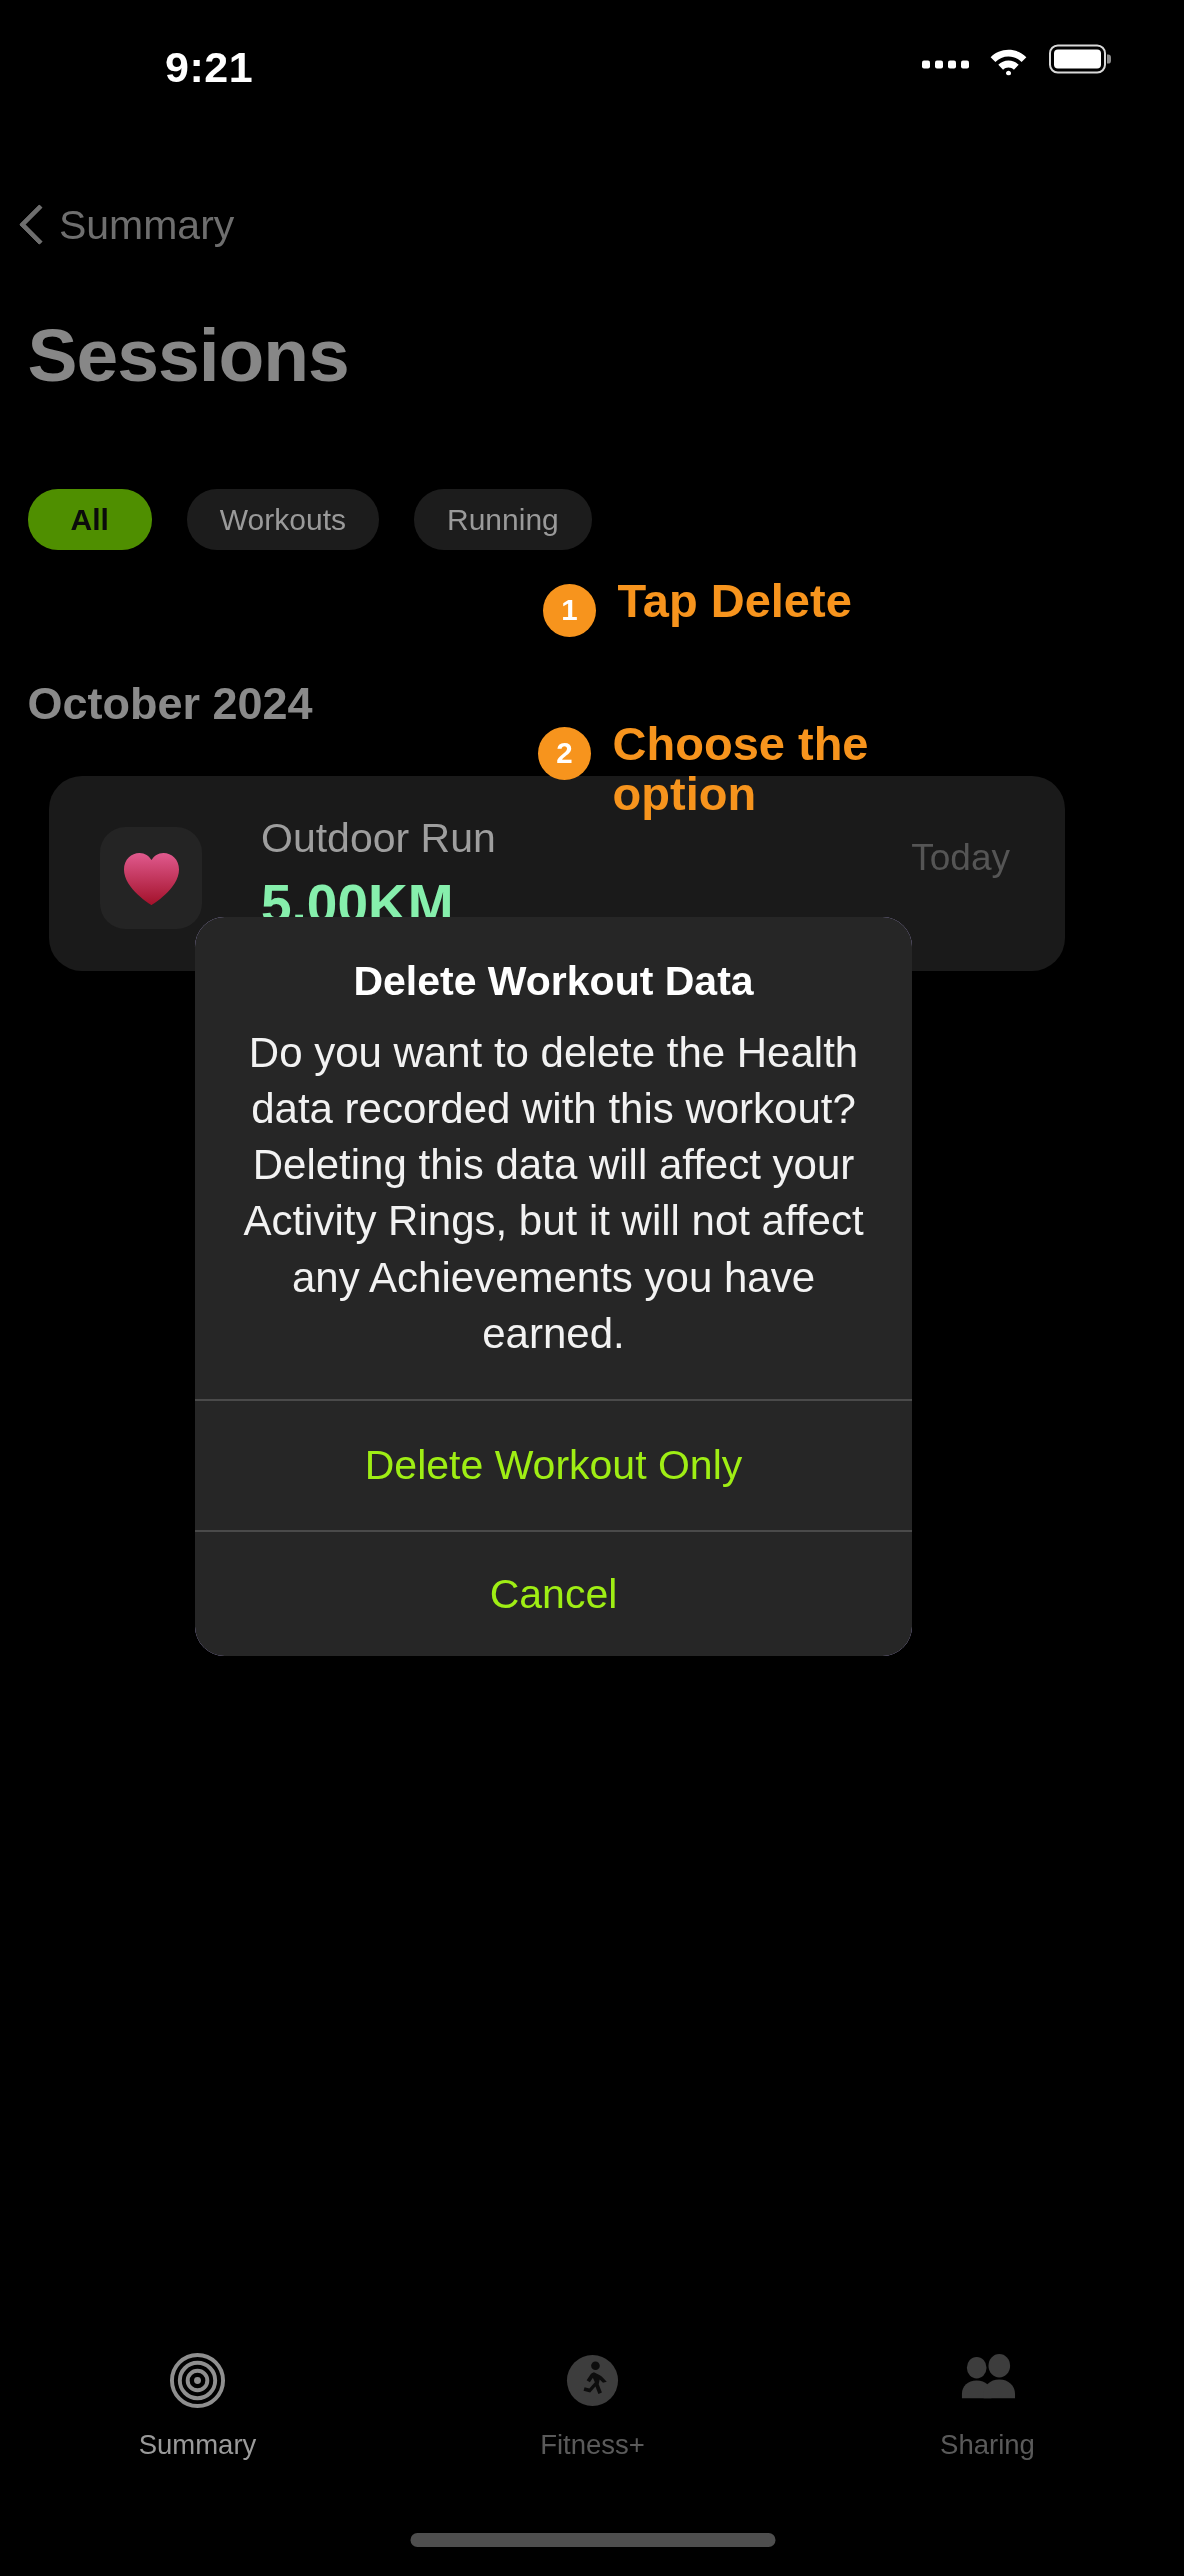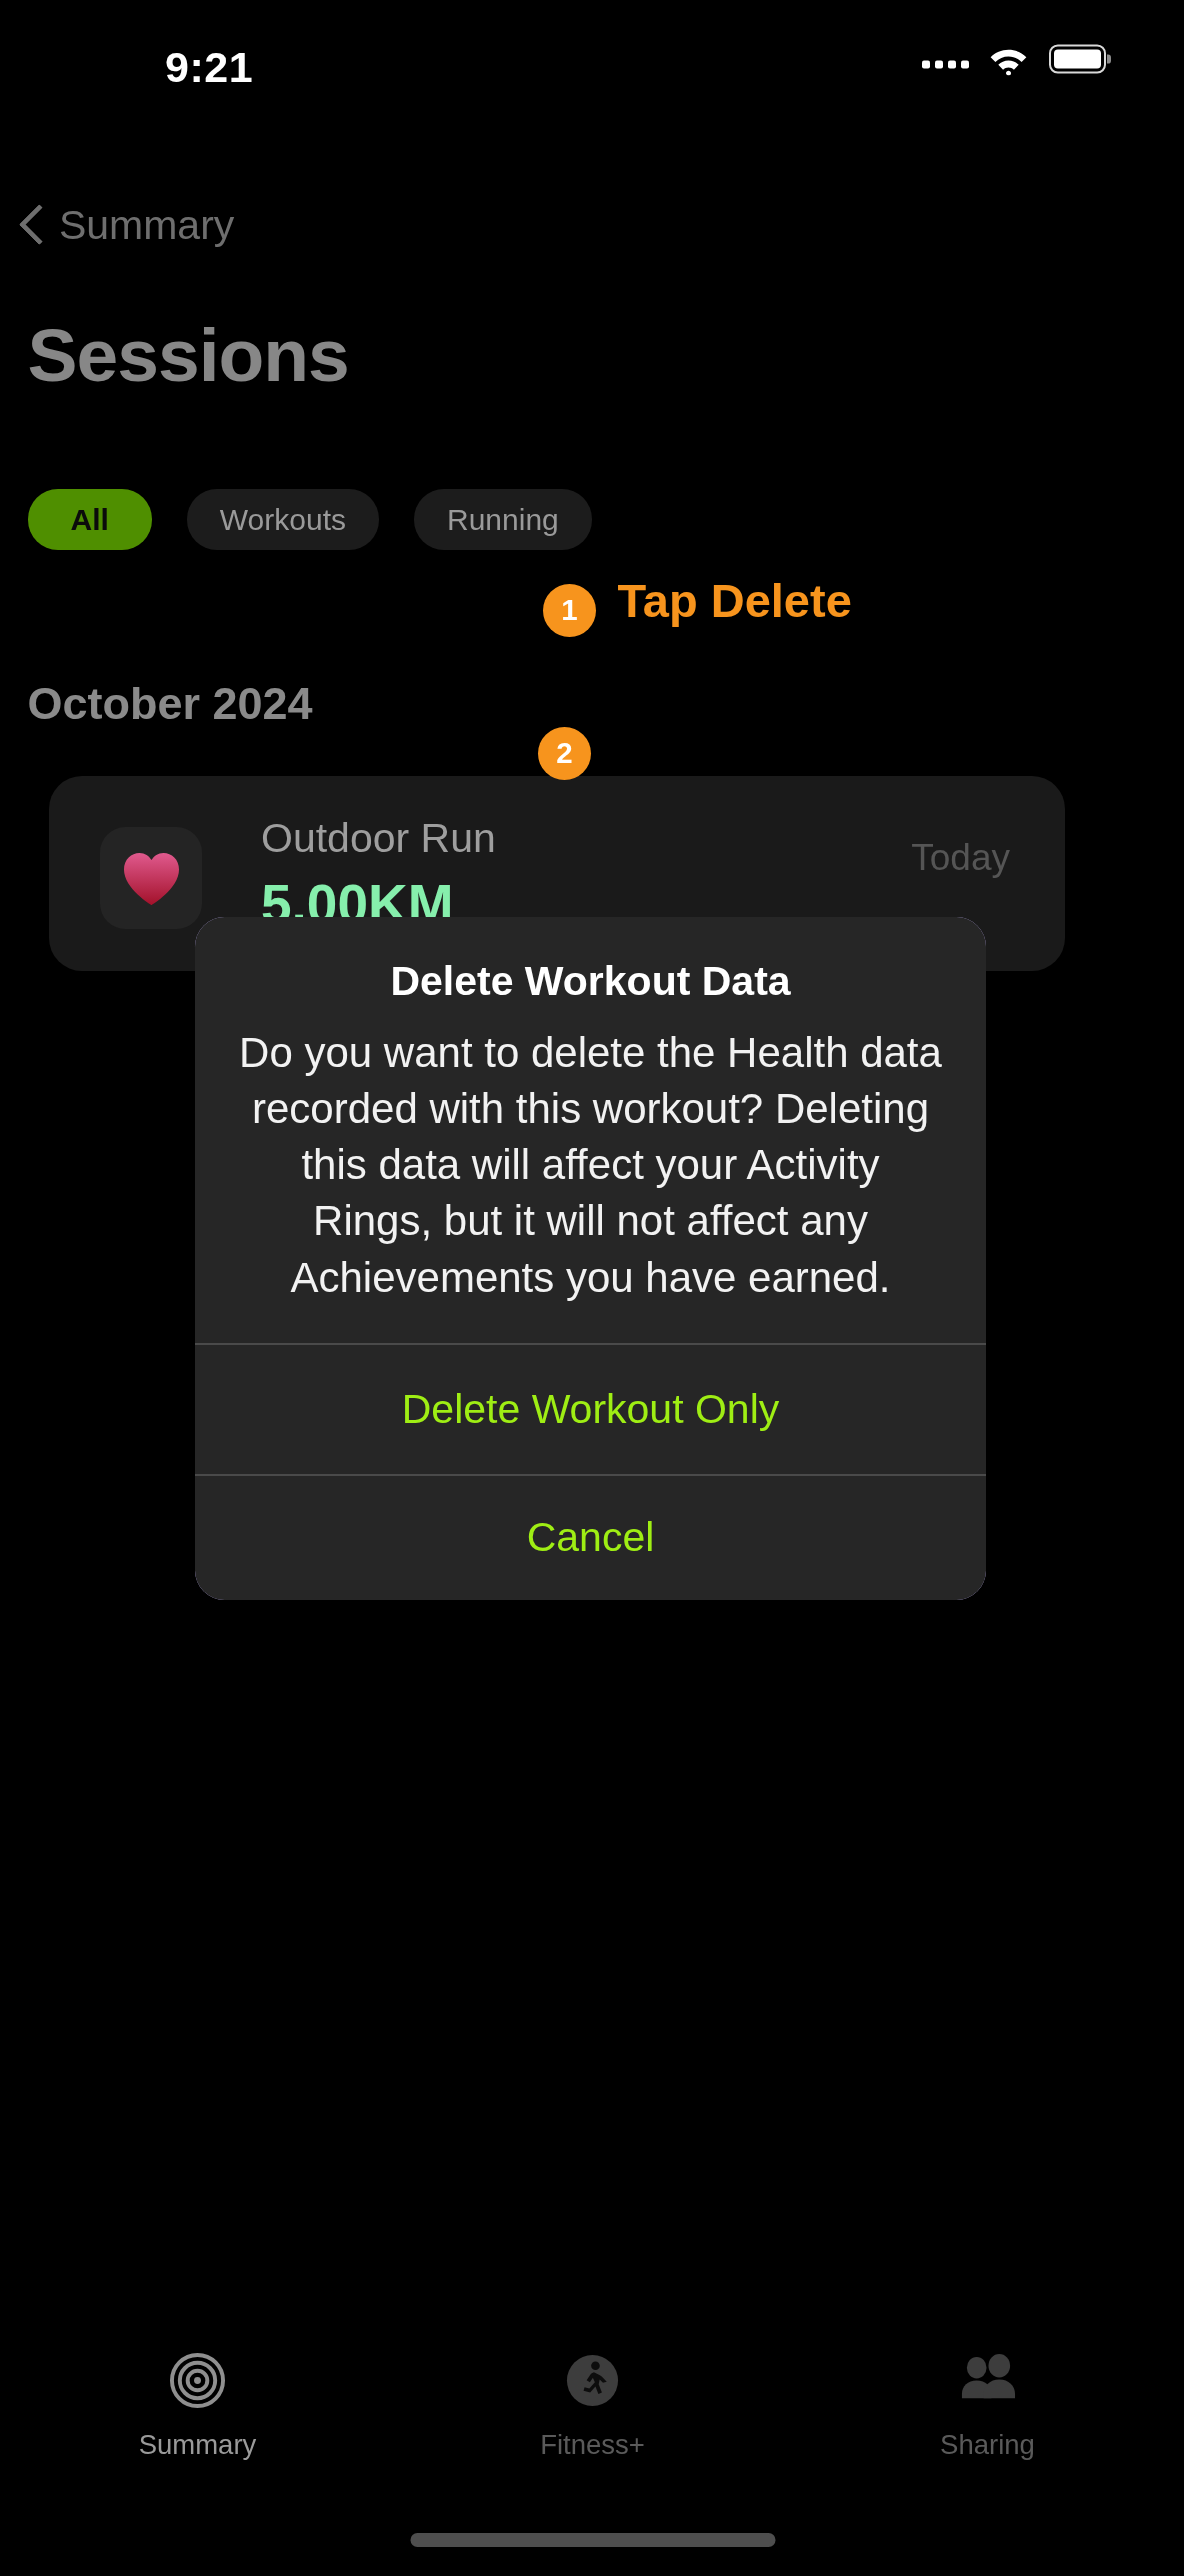--- a/index.html
+++ b/index.html
@@ -219,21 +219,21 @@
     line-height: 1.07;
     max-width: 393px;
   }
   #annot-1 { left: 543px; top: 576px; }
   #annot-2 { left: 538px; top: 719px; }
 
   
   .alert-overlay {
     position: absolute;
     left: 195px; top: 917px;
-    width: 791px;
+    width: 717px;
     background: #c4b5fd;
     border-radius: 29.5px;
     overflow: hidden;
     z-index: 40;
   }
   .alert-body {
     padding: 41px 43px 37px;
     text-align: center;
     background: #262626;
   }
@@ -358,20 +358,21 @@
     <div class="workout-distance">5.00KM</div>
     <div class="workout-date">Today</div>
   </div>
 
   <div class="annot" id="annot-1">
     <span class="annot-badge">1</span>
     <span class="annot-text">Tap Delete</span>
   </div>
   <div class="annot" id="annot-2">
     <span class="annot-badge">2</span>
+    <span class="annot-text">Choose the option</span>
   </div>
 
   <div class="alert-overlay">
     <div class="alert-body">
       <div class="alert-title">Delete Workout Data</div>
       <div class="alert-message">Do you want to delete the Health data recorded with this workout? Deleting this data will affect your Activity Rings, but it will not affect any Achievements you have earned.</div>
     </div>
     <div class="alert-action">Delete Workout Only</div>
     <div class="alert-action last">Cancel</div>
   </div>

